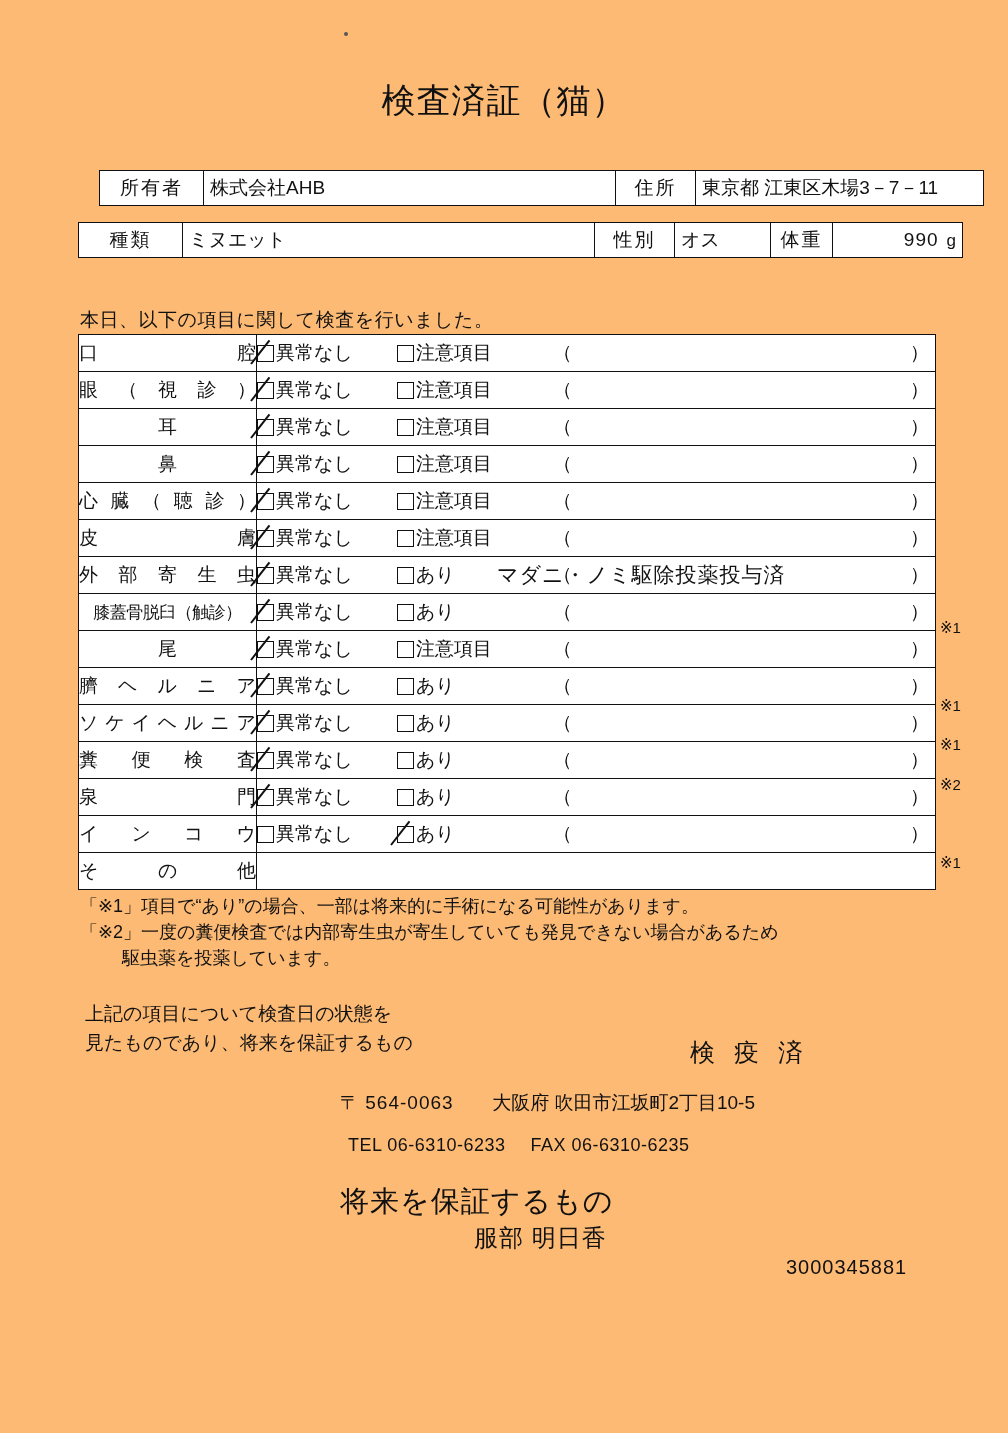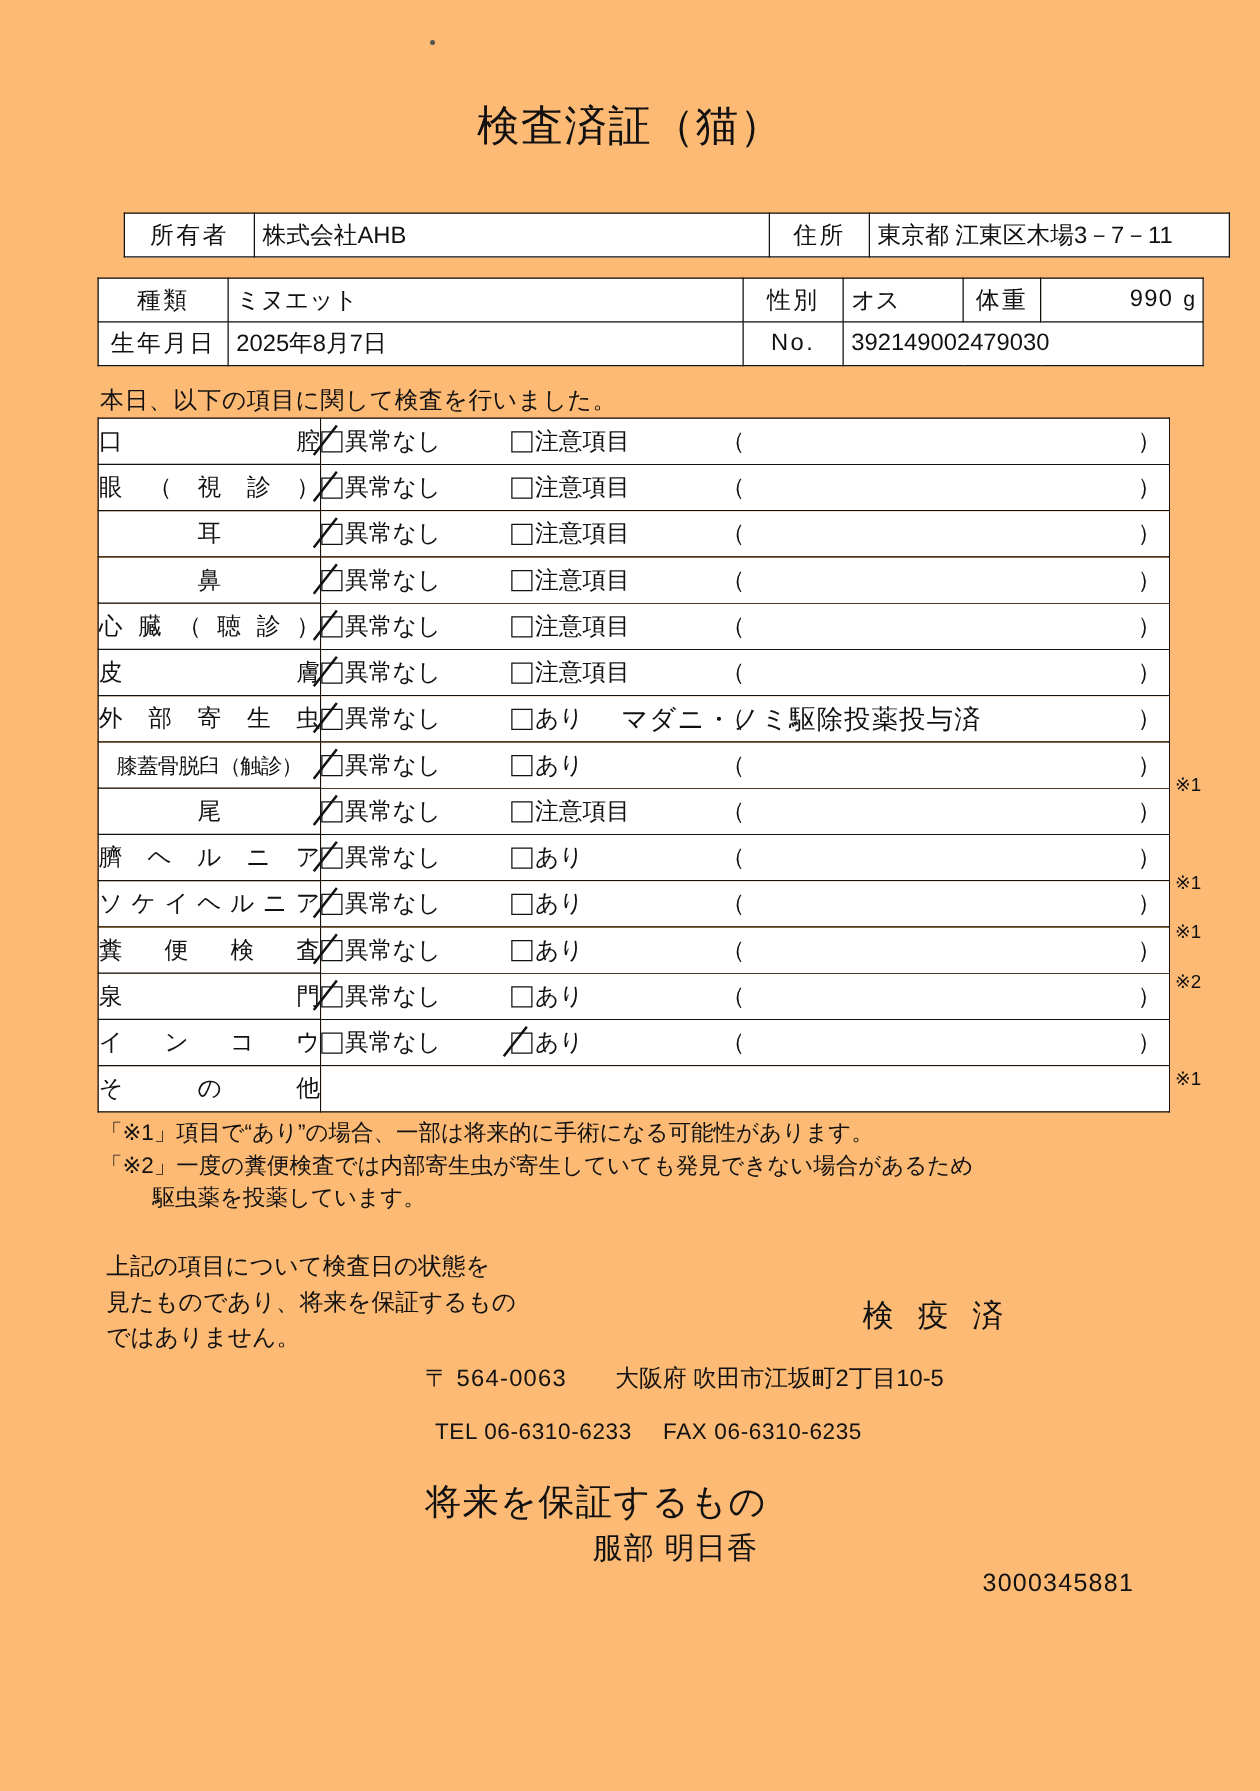--- a/index.html
+++ b/index.html
@@ -130,21 +130,20 @@
 
   td.row-body {
     position: relative;
     padding: 0 6px 0 4px;
   }
   .opts {
     display: flex;
     align-items: flex-end;
     width: 100%;
     position: relative;
-    gap: 12px;
   }
   .opt {
     display: inline-flex;
     align-items: center;
     white-space: nowrap;
   }
   .opt.first { width: 140px; }
   .opt.second { width: 150px; }
 
   .box {
@@ -318,26 +317,20 @@
       <tr>
         <td class="cap">種類</td>
         <td class="val-cell">ミヌエット</td>
         <td class="cap">性別</td>
         <td class="val-cell">オス</td>
         <td class="cap">体重</td>
         <td class="val-right">
           <span class="weight-num">990</span><span class="weight-unit">g</span>
         </td>
       </tr>
-      <tr>
-        <td class="cap">生年月日</td>
-        <td class="val-cell">2025年8月7日</td>
-        <td class="cap">No.</td>
-        <td class="val-cell" colspan="3">392149002479030</td>
-      </tr>
     </tbody>
   </table>
 
   <div class="intro">本日、以下の項目に関して検査を行いました。</div>
 
   <table id="check-table">
     <colgroup>
         <col style="width:178px">
         <col>
       </colgroup>
@@ -694,21 +687,20 @@
 
   <div class="footnotes">
     <div>「※1」項目で“あり”の場合、一部は将来的に手術になる可能性があります。</div>
     <div>「※2」一度の糞便検査では内部寄生虫が寄生していても発見できない場合があるため</div>
     <span class="indent">駆虫薬を投薬しています。</span>
   </div>
 
   <div class="disclaimer">
     <div>上記の項目について検査日の状態を</div>
     <div>見たものであり、将来を保証するもの</div>
-    <div>ではありません。</div>
   </div>
 
   <div class="quarantine">検 疫 済</div>
 
   <div class="clinic-address">
     <span class="zip">〒</span>
     <span class="zip">564-0063</span>
     <span class="sep"></span>
     <span>大阪府 吹田市江坂町2丁目10-5</span>
   </div>

